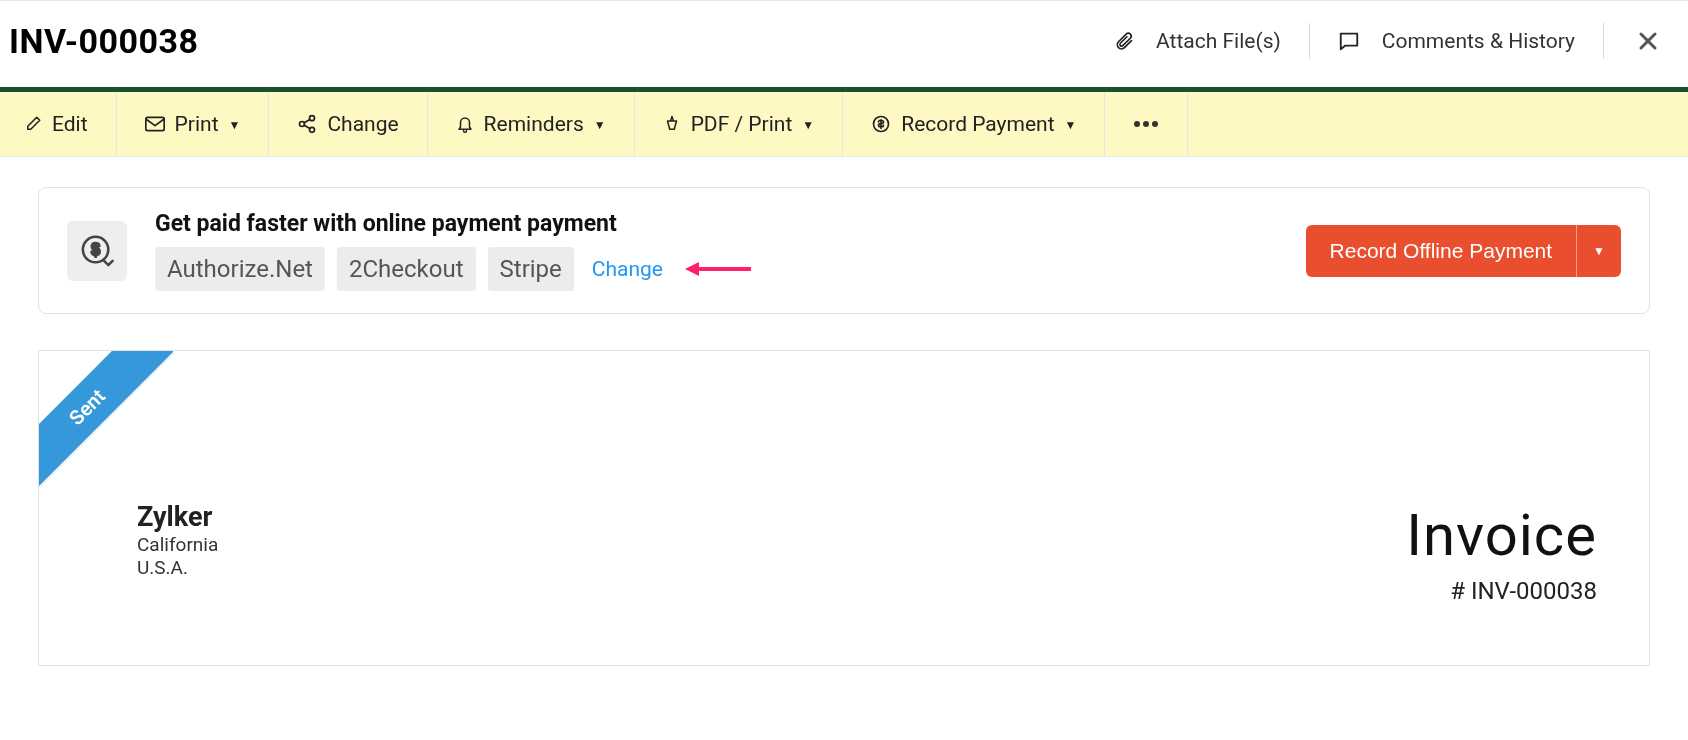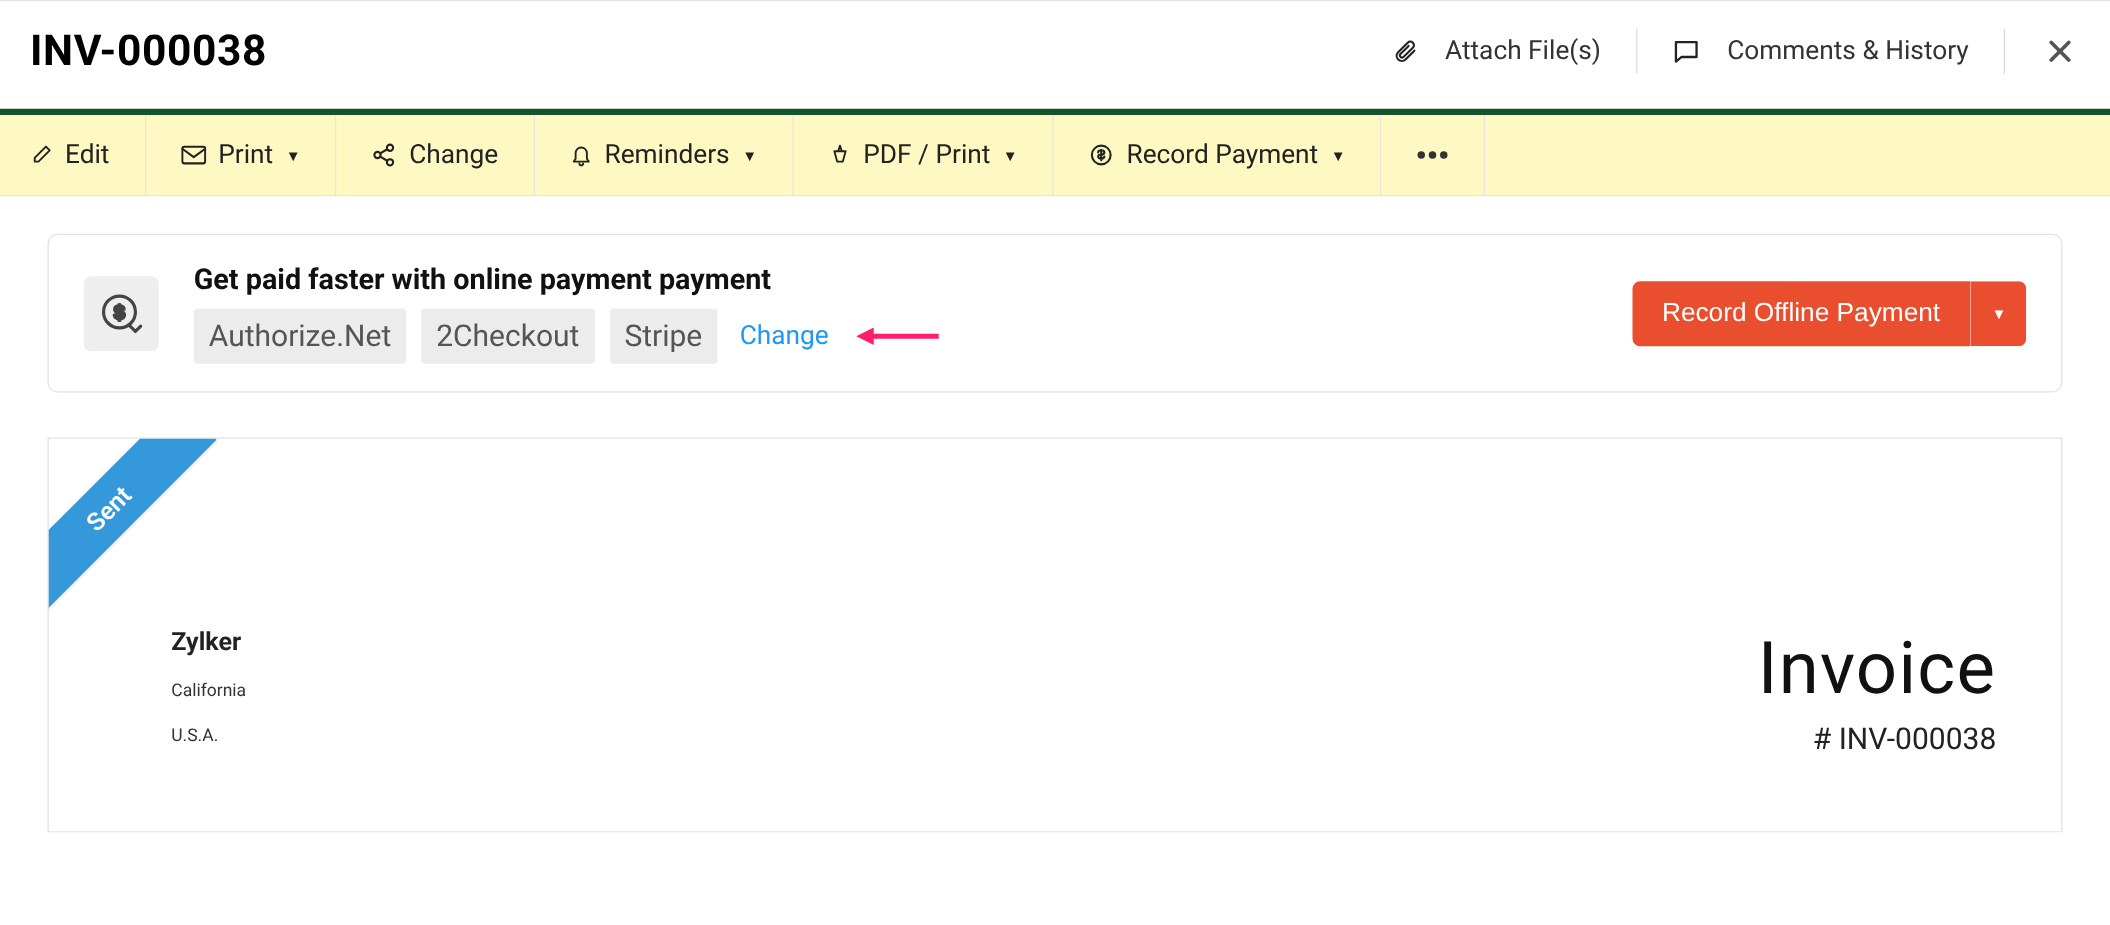--- a/index.html
+++ b/index.html
@@ -1,17 +1,17 @@
 <!DOCTYPE html>
 <html><head>
 <meta charset="utf-8">
 <style>
   * { box-sizing: border-box; margin:0; padding:0; }
   body { font-family: -apple-system, BlinkMacSystemFont, "Segoe UI", Roboto, "Helvetica Neue", Arial, sans-serif; color:#222; background:#fff; font-size:19px; }
-  .topbar { display:flex; align-items:center; justify-content:space-between; padding:20px 24px 26px 24px; border-top:1px solid #e5e5e5; border-bottom:0; }
+  .topbar { display:flex; align-items:center; justify-content:space-between; padding:20px 24px 26px 9px; border-top:1px solid #e5e5e5; border-bottom:0; }
   .page-title { font-size:34px; font-weight:700; letter-spacing:0.5px; color:#000;}
   .top-actions { display:flex; align-items:center; gap:28px; }
   .top-action { display:flex; align-items:center; gap:22px; color:#333; font-size:21px; cursor:pointer;}
   .divider-v { width:1px; height:36px; background:#d9d9d9; }
   .close-x { font-size:28px; color:#555; cursor:pointer; padding:0 4px;}
   .toolbar { display:flex; align-items:stretch; background:#fef9c3; border-top:5px solid #14532d; border-bottom:1px solid #e5e5e5; }
   .tb-item { display:flex; align-items:center; gap:10px; padding:20px 28px; border-right:1px solid #e5e5e5; color:#222; font-size:21px; cursor:pointer;}
   .tb-item:first-child { padding-left:24px; }
   .caret { font-size:12px; position:relative; top:1px;}
   .content { padding:30px 38px 0 38px; }
@@ -23,22 +23,22 @@
   .chip { background:#ececec; color:#555; padding:8px 12px; border-radius:3px; font-size:24px;}
   .change-link { color:#2196f3; font-size:21px; margin-left:6px; cursor:pointer;}
   .arrow { display:inline-flex; align-items:center; margin-left:8px;}
   .banner-btn-wrap { display:flex; align-items:stretch;}
   .btn-orange { background:#e94f2e; color:#fff; font-size:21px; padding:14px 24px; border:none; border-top-left-radius:6px; border-bottom-left-radius:6px; cursor:pointer;}
   .btn-orange-drop { background:#e94f2e; color:#fff; border:none; padding:14px 16px; border-left:1px solid rgba(255,255,255,.45); border-top-right-radius:6px; border-bottom-right-radius:6px; cursor:pointer; display:flex; align-items:center; justify-content:center;}
   .paper-wrap { margin-top:36px; position:relative;}
   .paper { border:1px solid #e2e2e2; background:#fff; min-height:300px; padding:60px 52px; position:relative; overflow:hidden;}
   .ribbon { position:absolute; top:34px; left:-52px; width:200px; text-align:center; background:#3498db; color:#fff; font-size:20px; font-weight:600; padding:10px 0; transform:rotate(-45deg); box-shadow:0 2px 0 rgba(0,0,0,.05);}
   .paper-inner { display:flex; justify-content:space-between; align-items:flex-start; padding-top:90px; padding-left:46px;}
-  .from-block .company { font-size:20px; font-weight:700; }
-  .from-block .line { font-size:14px; color:#333; margin-top:20px;}
+  .from-block .company { font-size:27px; font-weight:700; }
+  .from-block .line { font-size:19px; color:#333; margin-top:0;}
   .inv-side { text-align:right; }
   .inv-title { font-size:58px; font-weight:400; letter-spacing:1px; color:#111;}
   .inv-num { font-size:24px; margin-top:8px; color:#222;}
   svg { display:block;}
 </style>
 </head>
 <body>
 
 <div class="topbar">
   <div class="page-title">INV-000038</div>

